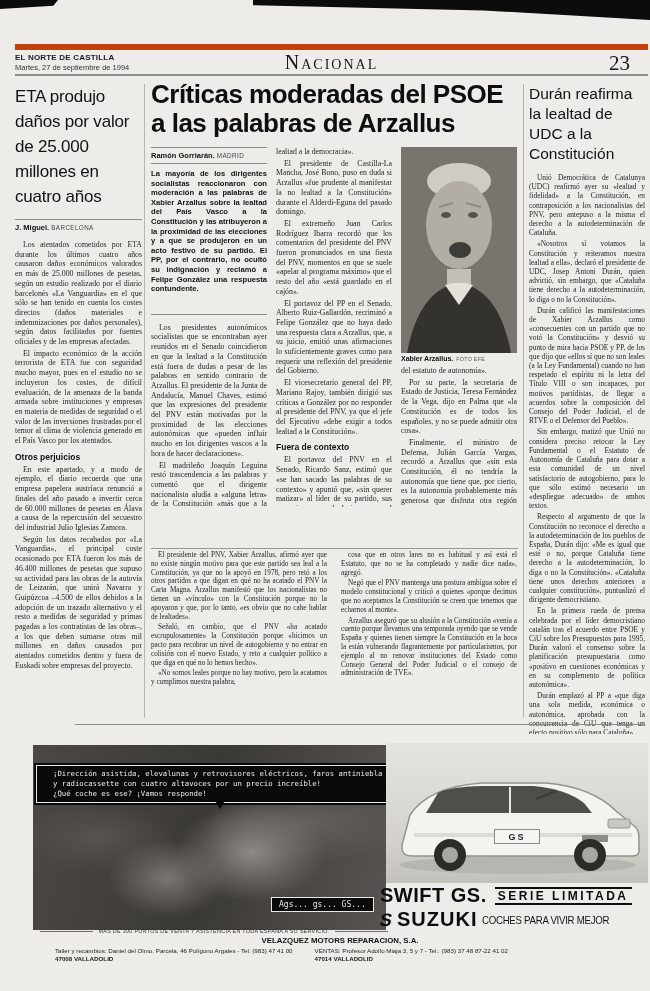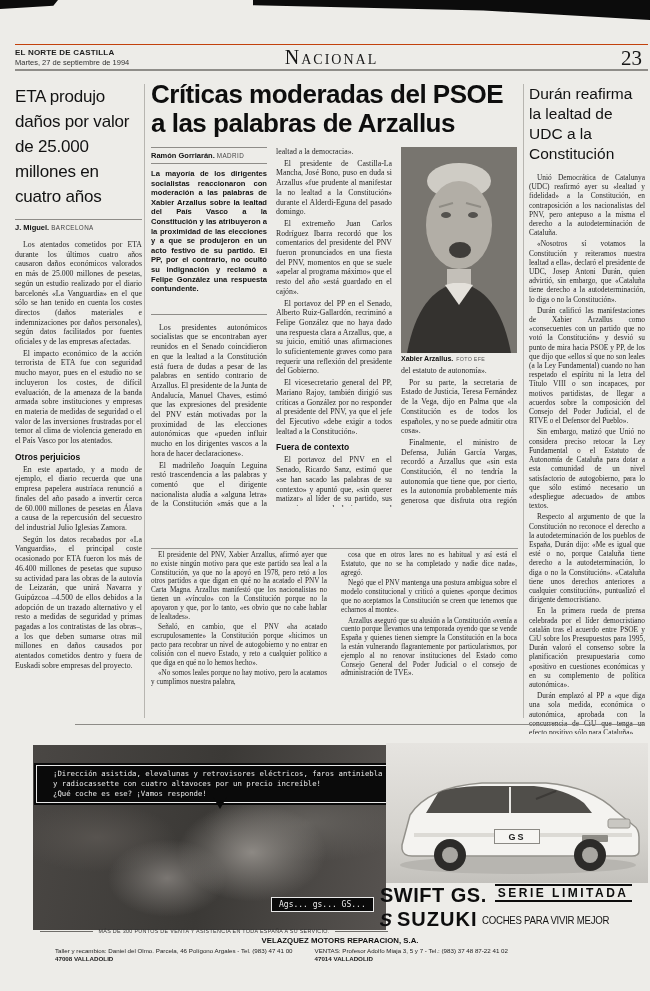--- a/index.html
+++ b/index.html
@@ -5,28 +5,28 @@
   html,body{margin:0;padding:0;background:#ffffff;}
   .page{position:relative;width:650px;height:991px;background:#edece8;overflow:hidden;
         font-family:"Liberation Serif",serif;color:#1d1d1d;}
   
   .scan-left{position:absolute;left:0;top:0;width:58px;height:9px;background:#0c0c0c;
              clip-path:polygon(0 0,100% 0,92% 65%,0 100%);}
   .scan-right{position:absolute;left:253px;top:0;width:397px;height:20px;background:#0c0c0c;
               clip-path:polygon(0 0,100% 0,100% 100%,58% 52%,0 26%);}
   
   .masthead{position:absolute;left:15px;top:44px;width:633px;height:24px;
-            border-top:1px solid #c2410c;border-bottom:2px solid #8f8d89;
+            border-top:6px solid #c2410c;border-bottom:2px solid #8f8d89;
             display:flex;align-items:center;}
   .mast-left{position:absolute;left:0;top:3px;}
   .paper-name{font-family:"Liberation Sans",sans-serif;font-weight:bold;font-size:8px;letter-spacing:.2px;}
   .paper-date{font-family:"Liberation Sans",sans-serif;font-size:7.5px;color:#333;margin-top:1px;}
   .section-title{position:absolute;left:0;right:0;text-align:center;font-variant:small-caps;
                  font-size:20px;letter-spacing:2px;color:#171717;}
-  .page-number{position:absolute;right:6px;top:1px;font-size:21px;color:#171717;}
+  .page-number{position:absolute;right:18px;top:1px;font-size:21px;color:#171717;}
   
   .bodytext p{margin:0 0 2px 0;text-indent:8px;text-align:justify;
               font-size:7.8px;line-height:9.7px;color:#262626;}
   p.noind{text-indent:0;}
   .crosshead{font-family:"Liberation Sans",sans-serif;font-weight:bold;font-size:8.5px;
              margin:6px 0 3px 0;color:#111;}
   .byline{font-family:"Liberation Sans",sans-serif;font-size:7.5px;font-weight:bold;
           border-top:1px solid #8e8c88;padding:3px 0 3px 0;margin-bottom:5px;color:#111;}
   .byline.boxed{border-bottom:1px solid #8e8c88;}
   .byline .city{font-weight:normal;font-size:6.3px;letter-spacing:.4px;color:#444;}
@@ -81,21 +81,21 @@
                border-left:7px solid transparent;border-right:7px solid transparent;
                border-top:12px solid #0a0a0a;}
   .ad-small-bubble{position:absolute;left:238px;top:152px;background:#0a0a0a;color:#ececec;
                    border:1px solid #e8e8e8;padding:2px 7px;
                    font-family:"DejaVu Sans Mono",monospace;font-size:8px;}
   .ad-car{position:absolute;left:386px;top:743px;width:262px;height:140px;
           background:linear-gradient(180deg,#e6e4e0 0%,#d3d1cc 70%,#c3c1bc 100%);overflow:hidden;}
   .plate{position:absolute;left:108px;top:86px;width:44px;height:13px;background:#f6f5f2;
          border:1px solid #8b8984;display:flex;align-items:center;justify-content:center;
          font-family:"Liberation Sans",sans-serif;font-weight:bold;font-size:9px;letter-spacing:2px;color:#222;}
-  .swift-row{position:absolute;left:380px;top:884px;width:268px;display:flex;align-items:flex-start;gap:8px;}
+  .swift-row{position:absolute;left:380px;top:884px;width:268px;display:flex;align-items:center;gap:8px;}
   .swift-name{font-family:"Liberation Sans",sans-serif;font-weight:bold;font-size:20px;
               letter-spacing:.5px;color:#0d0d0d;white-space:nowrap;}
   .serie{font-family:"Liberation Sans",sans-serif;font-weight:bold;font-size:12px;letter-spacing:2.5px;
          color:#0d0d0d;border-top:2px solid #0d0d0d;border-bottom:2px solid #0d0d0d;
          padding:0 3px;white-space:nowrap;}
   .suzuki-row{position:absolute;left:380px;top:908px;display:flex;align-items:center;gap:5px;}
   .suzuki-s{display:inline-block;font-family:"Liberation Sans",sans-serif;font-weight:bold;
             font-size:18px;line-height:18px;transform:skewX(-12deg);color:#0d0d0d;}
   .suzuki-word{font-family:"Liberation Sans",sans-serif;font-weight:bold;font-size:20px;
                letter-spacing:1px;color:#0d0d0d;}

